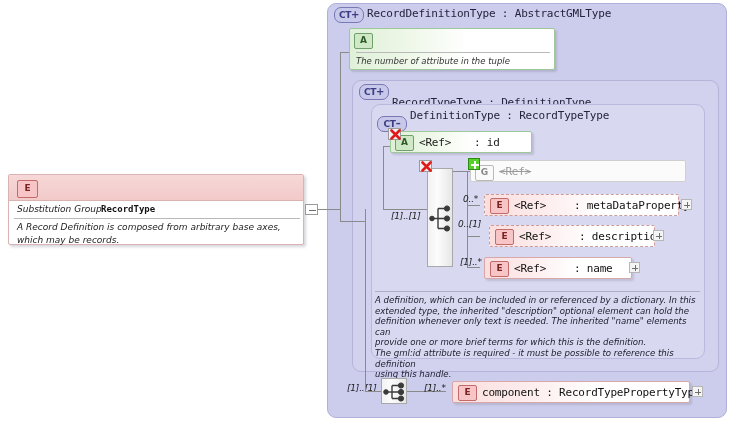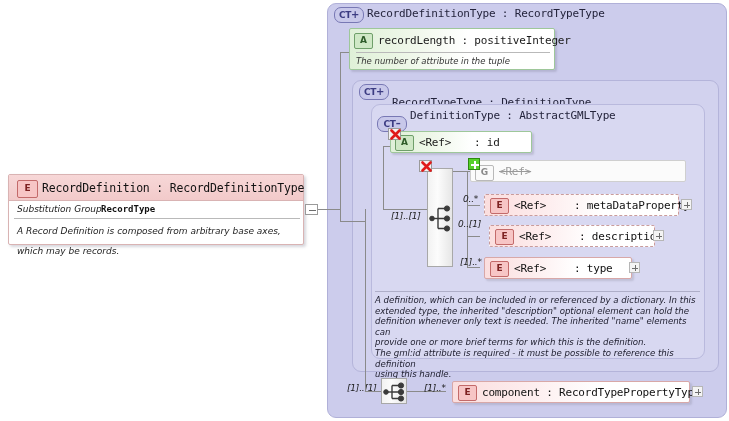--- a/index.html
+++ b/index.html
@@ -104,21 +104,21 @@
   .roottitle{
     position:absolute;font-size:11.5px;color:#111;white-space:nowrap;
     font-family:"DejaVu Sans Mono","Liberation Mono",monospace;letter-spacing:-.2px;
   }
   .rowsub{position:absolute;font-size:9px;font-style:italic;color:#222;white-space:nowrap;}
   .rowsubv{
     position:absolute;font-size:9px;font-weight:bold;color:#111;white-space:nowrap;
     font-family:"DejaVu Sans Mono","Liberation Mono",monospace;
   }
   .rootdoc{
-    position:absolute;font-size:9px;font-style:italic;color:#222;line-height:20px;
+    position:absolute;font-size:9px;font-style:italic;color:#222;line-height:13px;
     font-family:"DejaVu Sans","Liberation Sans",sans-serif;
   }
 
   
   .seqnode{
     position:absolute;box-sizing:border-box;
     background:linear-gradient(to right,#f2f2f2 0%,#fcfcfc 40%,#e6e6e6 100%);
     border:1px solid #a8a8a8;
   }
 
@@ -167,36 +167,35 @@
   
   .ln{position:absolute;background:#8a8a8a;}
   .lnh{height:1px;}
   .lnv{width:1px;}
 </style>
 </head>
 <body>
 
 <div class="panel p1" style="left:327px;top:3px;width:400px;height:415px;"></div>
 <div class="ctbadge" style="left:334px;top:7px;">CT<span class="pm">+</span></div>
-<div class="ttl" style="left:367px;top:7px;">RecordDefinitionType : RecordTypeType</div>
+<div class="ttl" style="left:367px;top:7px;">RecordDefinitionType : AbstractGMLType</div>
 
 <div class="attrbox" style="left:349px;top:28px;width:206px;height:42px;">
   <div class="abadge">A</div>
-  <div class="attrtxt" style="left:28px;top:5px;">recordLength : positiveInteger</div>
   <div class="hrule" style="left:6px;top:23px;width:194px;"></div>
   <div class="attrdoc" style="left:6px;top:27px;">The number of attribute in the tuple</div>
 </div>
 
 <div class="panel p2" style="left:352px;top:80px;width:367px;height:292px;"></div>
 <div class="ctbadge" style="left:359px;top:84px;">CT<span class="pm">+</span></div>
 <div class="ttl" style="left:392px;top:96px;">RecordTypeType : DefinitionType</div>
 
 <div class="panel p3" style="left:371px;top:104px;width:334px;height:255px;"></div>
 <div class="ctbadge" style="left:377px;top:116px;">CT<span class="pm">–</span></div>
-<div class="ttl" style="left:410px;top:109px;">DefinitionType : AbstractGMLType</div>
+<div class="ttl" style="left:410px;top:109px;">DefinitionType : RecordTypeType</div>
 
 <div class="attrbox" style="left:390px;top:131px;width:142px;height:22px;">
   <div class="abadge" style="top:3px;">A</div>
   <div class="attrtxt" style="left:28px;top:4px;">&lt;Ref&gt;</div>
   <div class="attrtxt" style="left:83px;top:4px;">: id</div>
 </div>
 <div class="xbadge" style="left:388px;top:128px;">
   <svg width="11" height="11" viewBox="0 0 11 11">
     <path d="M1.5 1.5 L9.5 9.5 M9.5 1.5 L1.5 9.5" stroke="#e01b1b" stroke-width="2.6" stroke-linecap="round"></path>
   </svg>
@@ -250,21 +249,21 @@
   <div class="ebadge" style="left:5px;top:3px;">E</div>
   <div class="eltxt" style="left:29px;top:4px;">&lt;Ref&gt;</div>
   <div class="eltxt" style="left:89px;top:4px;">: description</div>
 </div>
 <div class="plusbox" style="left:653px;top:230px;"></div>
 
 <div class="card" style="left:460px;top:257px;">[1]..*</div>
 <div class="elbox" style="left:484px;top:257px;width:148px;height:22px;">
   <div class="ebadge" style="left:5px;top:3px;">E</div>
   <div class="eltxt" style="left:29px;top:4px;">&lt;Ref&gt;</div>
-  <div class="eltxt" style="left:89px;top:4px;">: type</div>
+  <div class="eltxt" style="left:89px;top:4px;">: name</div>
 </div>
 <div class="plusbox" style="left:629px;top:262px;"></div>
 
 <div class="hrule" style="left:375px;top:291px;width:325px;background:#aeaec8;"></div>
 <div class="annot" style="left:375px;top:295px;width:324px;">A definition, which can be included in or referenced by a dictionary. In this
 extended type, the inherited "description" optional element can hold the
 definition whenever only text is needed. The inherited "name" elements can
 provide one or more brief terms for which this is the definition.
 The gml:id attribute is required - it must be possible to reference this definition
 using this handle.</div>
@@ -287,21 +286,20 @@
 <div class="card" style="left:424px;top:383px;">[1]..*</div>
 <div class="elbox" style="left:452px;top:381px;width:238px;height:22px;">
   <div class="ebadge" style="left:5px;top:3px;">E</div>
   <div class="eltxt" style="left:29px;top:4px;">component : RecordTypePropertyType</div>
 </div>
 <div class="plusbox" style="left:692px;top:386px;"></div>
 
 <div class="rootbox" style="left:8px;top:174px;width:296px;height:71px;">
   <div class="roothdr"></div>
   <div class="ebadge" style="left:8px;top:5px;width:19px;height:16px;line-height:15px;">E</div>
-  <div class="roottitle" style="left:33px;top:6px;">RecordDefinition : RecordDefinitionType</div>
   <div class="rowsub" style="left:8px;top:29px;">Substitution Group</div>
   <div class="rowsubv" style="left:81px;top:29px;margin-left:11px;">RecordType</div>
   <div class="hrule" style="left:5px;top:43px;width:286px;"></div>
   <div class="rootdoc" style="left:8px;top:46px;width:280px;">A Record Definition is composed from arbitrary base axes, which may be records.</div>
 </div>
 
 <div class="minusbox" style="left:305px;top:204px;"></div>
 
 <div class="ln lnh" style="left:318px;top:209px;width:22px;"></div>
 <div class="ln lnv" style="left:340px;top:52px;height:157px;"></div>

